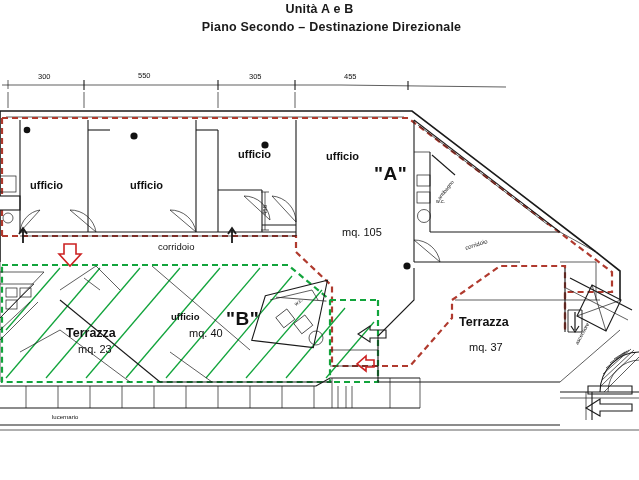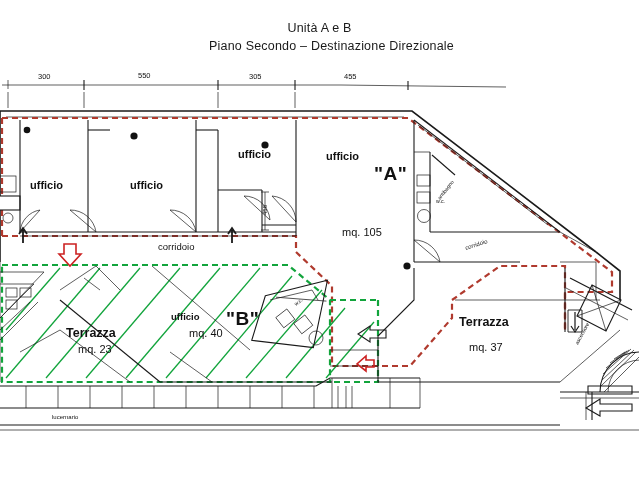--- a/index.html
+++ b/index.html
@@ -3,22 +3,22 @@
 <meta charset="utf-8">
 <style>
   html,body{margin:0;padding:0;background:#ffffff;}
   body{
     width:639px;height:480px;overflow:hidden;
     font-family:"Liberation Sans", sans-serif;
     color:#1a1a1a;
   }
   #page{position:relative;width:639px;height:480px;background:#fff;}
   .title-block{
-    position:absolute;left:0;top:19px;width:639px;text-align:center;
-    font-weight:normal;line-height:1.45;
+    position:absolute;left:0;top:0;width:639px;text-align:center;
+    font-weight:bold;line-height:1.45;
   }
   .title-line1{font-size:12.5px;letter-spacing:0.2px;}
   .title-line2{font-size:12.5px;letter-spacing:0.2px;padding-left:24px;}
   svg{position:absolute;left:0;top:0;}
   .lbl-room{font-size:11px;font-weight:bold;fill:#111;}
   .lbl-room-sm{font-size:9.5px;font-weight:bold;fill:#111;}
   .lbl-unit{font-size:19px;font-weight:bold;fill:#111;letter-spacing:0.5px;}
   .lbl-area{font-size:11px;fill:#111;}
   .lbl-terr{font-size:12.5px;font-weight:bold;fill:#111;}
   .lbl-tiny{font-size:6px;fill:#111;}

